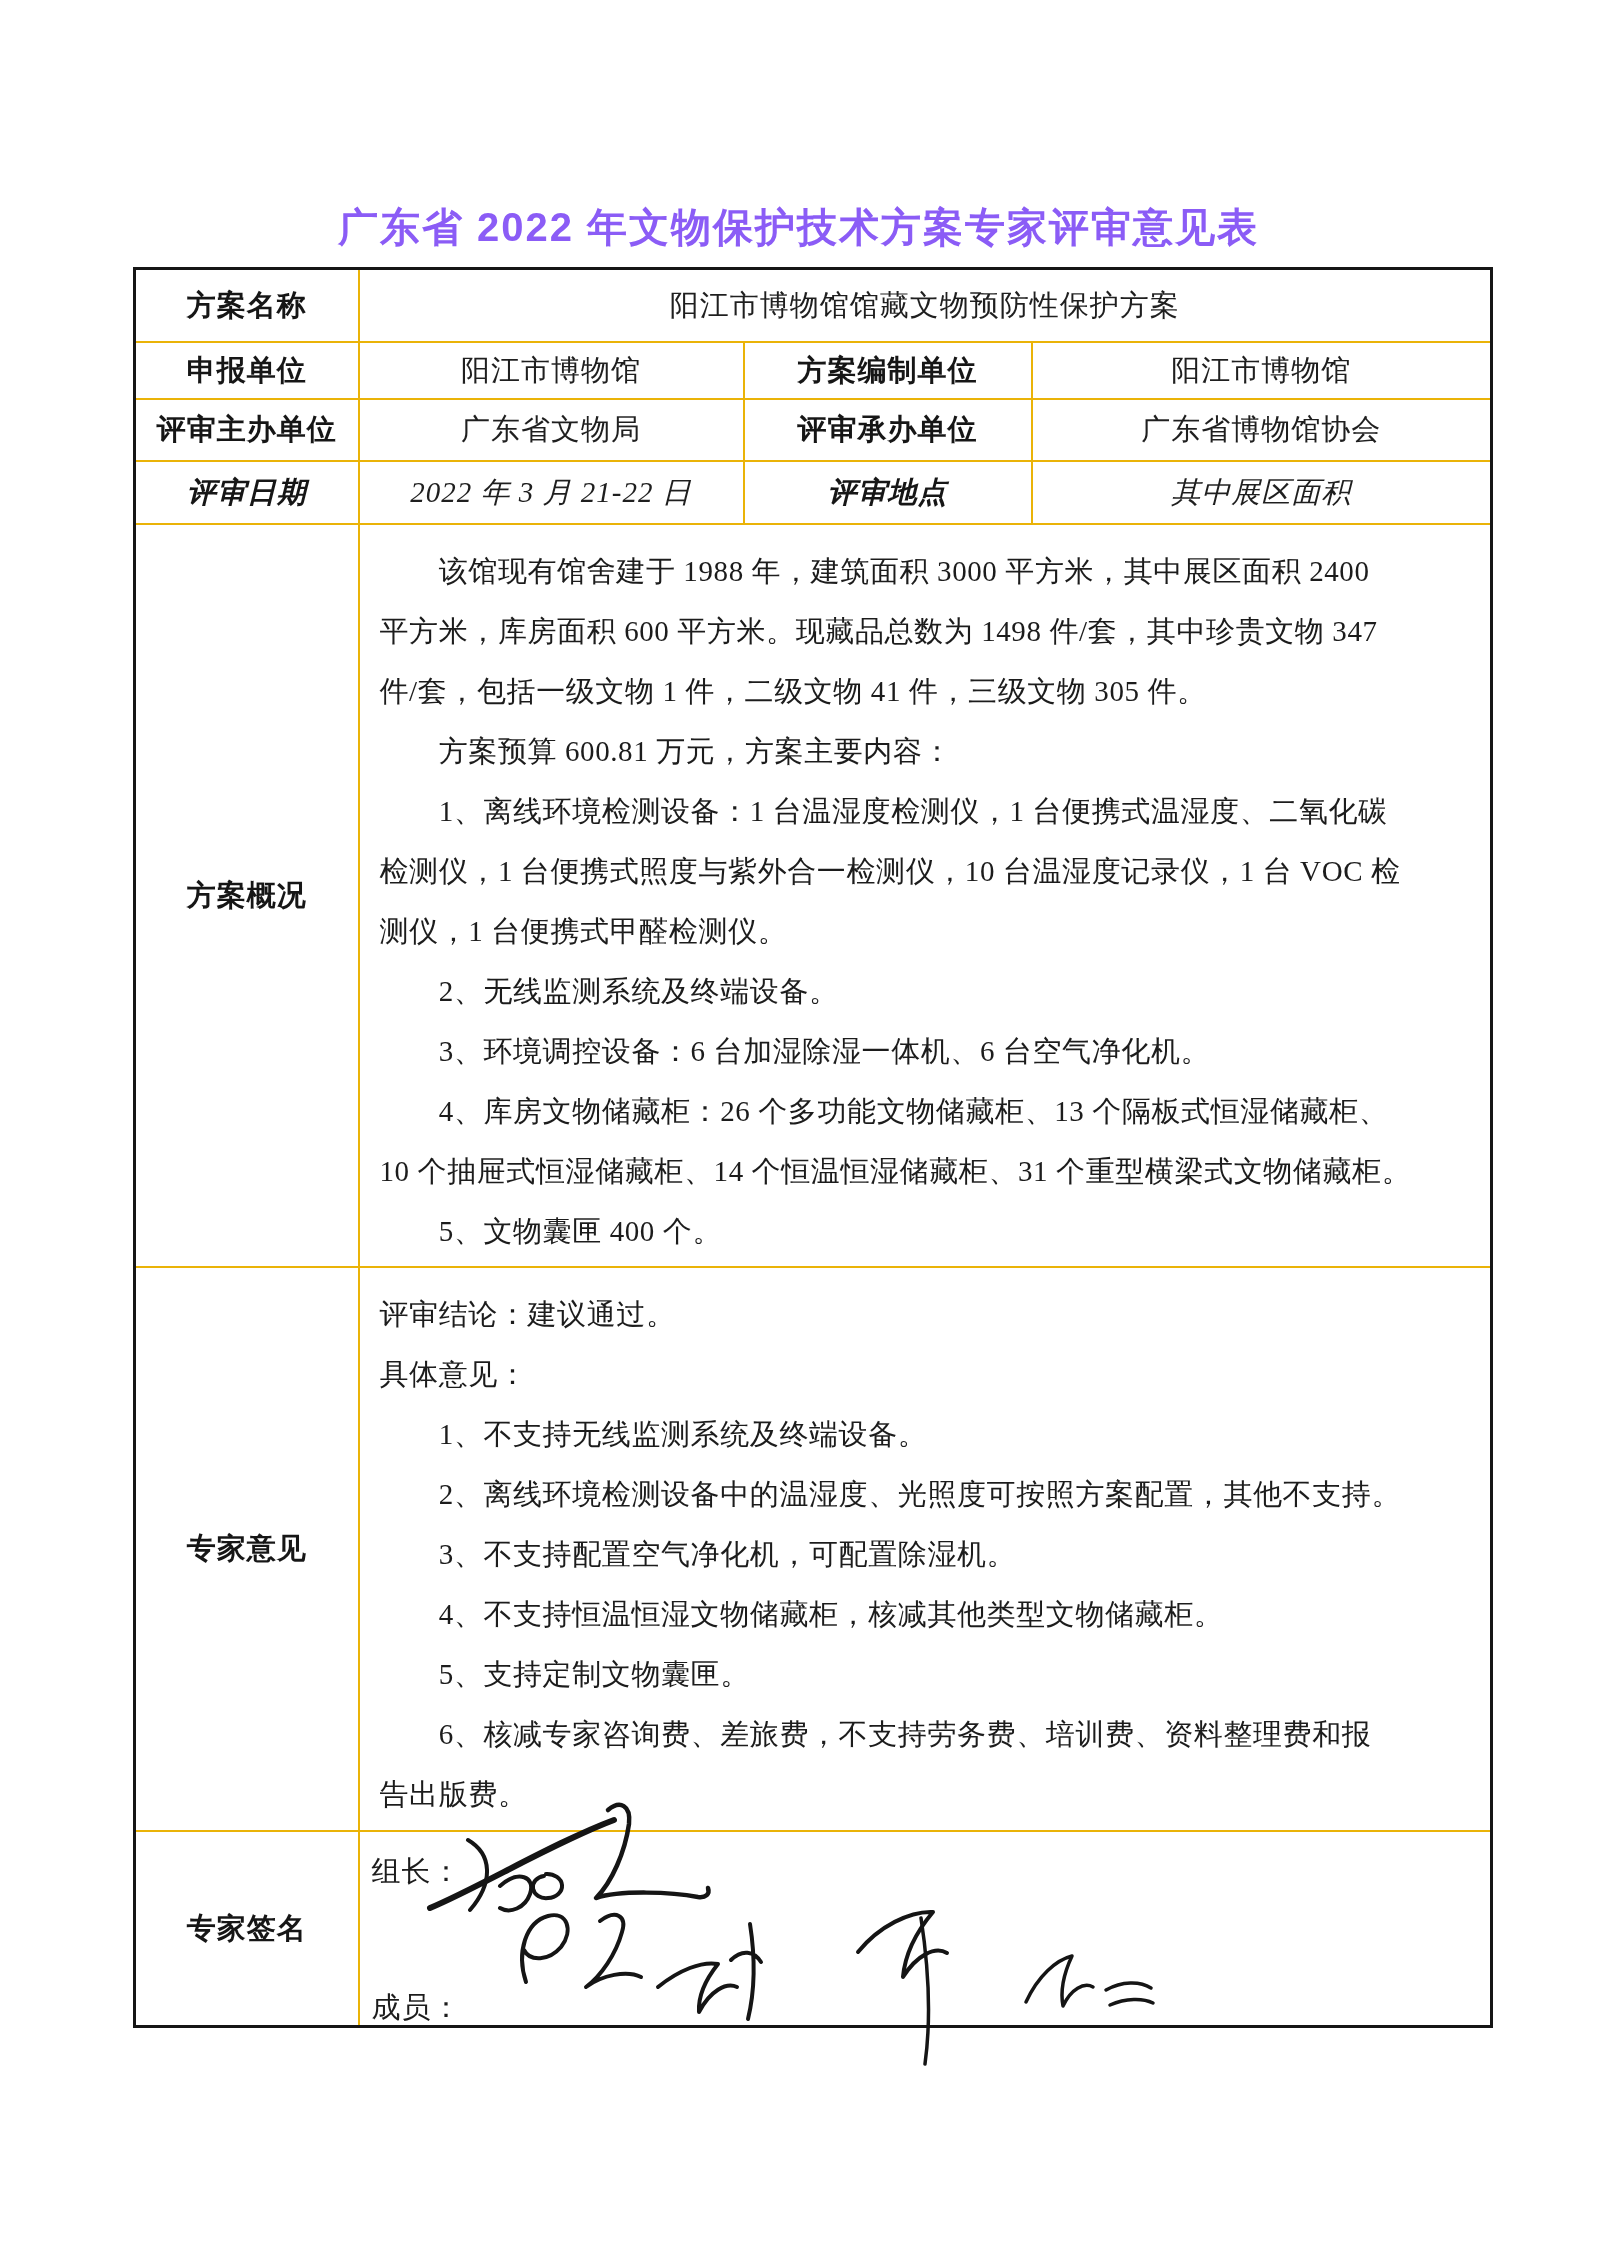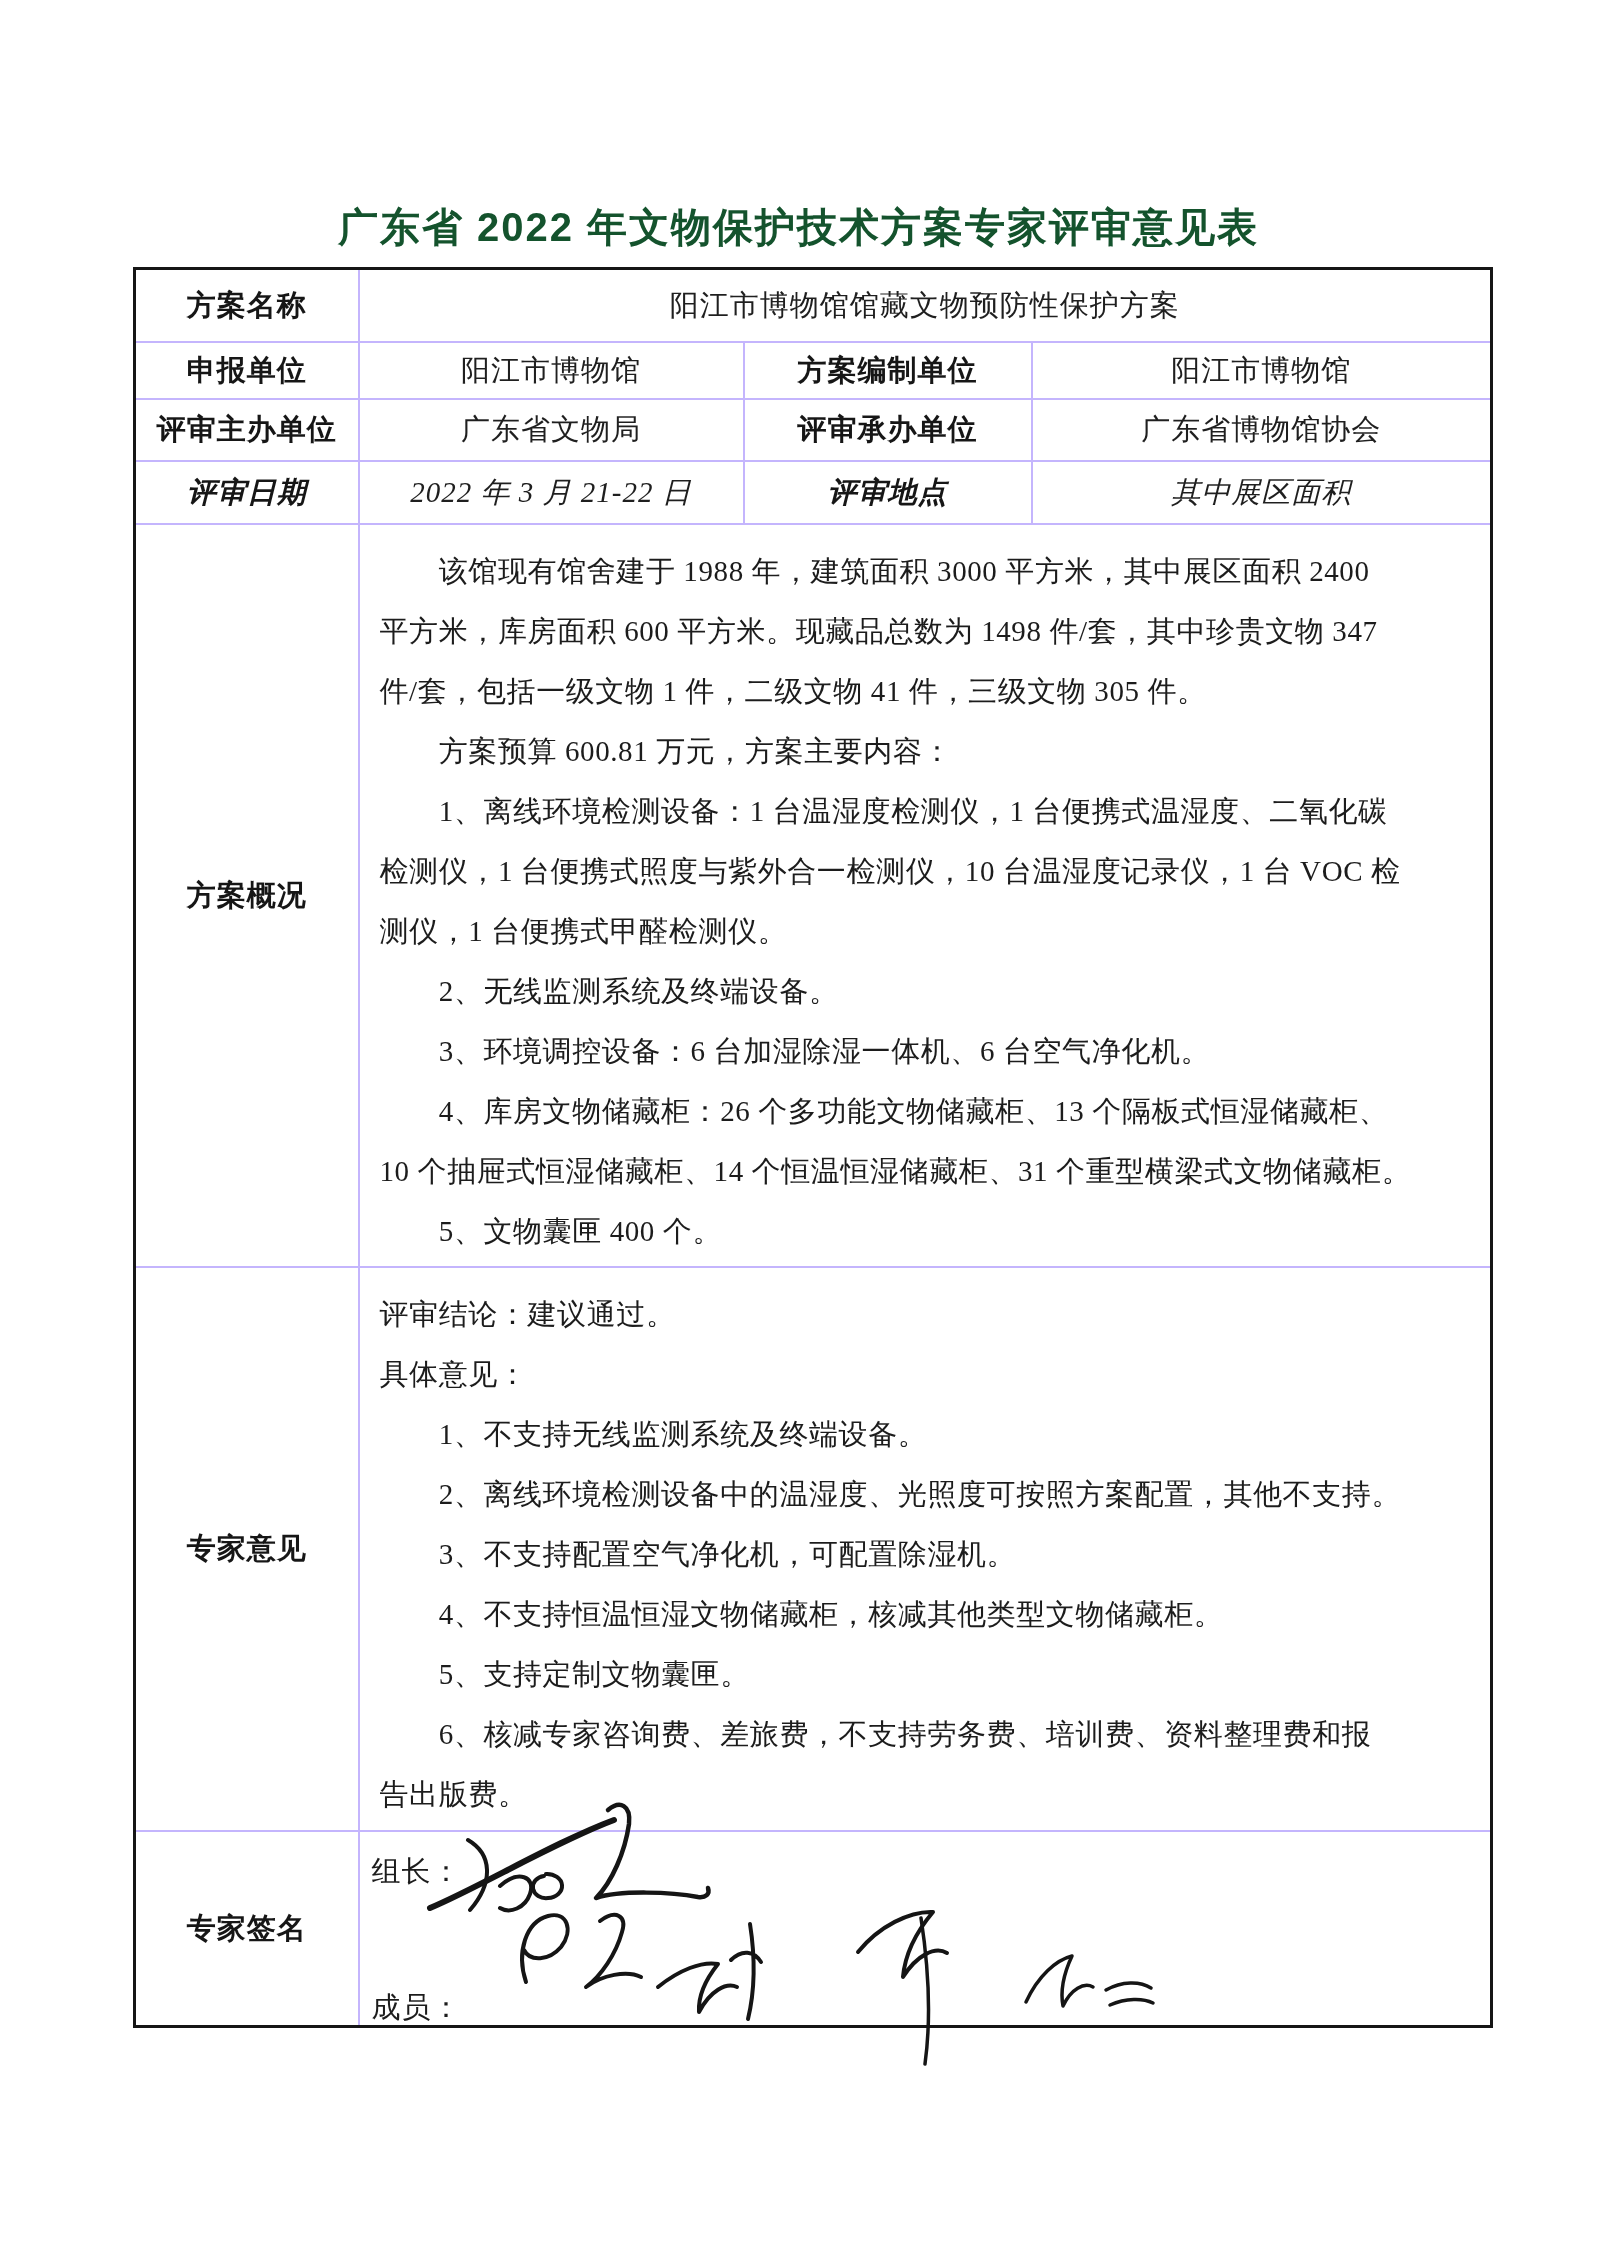--- a/index.html
+++ b/index.html
@@ -13,32 +13,32 @@
   }
   .sheet{position:absolute;inset:0;}
   .doc-title{
     position:absolute;
     left:0;top:200px;width:1597px;
     text-align:center;
     font-family:"Liberation Sans","DejaVu Sans",sans-serif;
     font-weight:700;
     font-size:40px;
     letter-spacing:2px;
-    color:#14532d;
+    color:#8b5cf6;
   }
   table.review-table{
     position:absolute;
     left:133px;top:267px;
     width:1357px;
     border-collapse:collapse;
     table-layout:fixed;
     background:#fff;
   }
   table.review-table td{
-    border:2px solid #c4b5fd;
+    border:2px solid #eab308;
     vertical-align:middle;
     overflow:visible;
   }
   table.review-table{border:3px solid #161616;}
   td.lbl{
     text-align:center;
     font-family:"Liberation Sans","DejaVu Sans",sans-serif;
     font-weight:700;
     font-size:29px;
     letter-spacing:1px;

